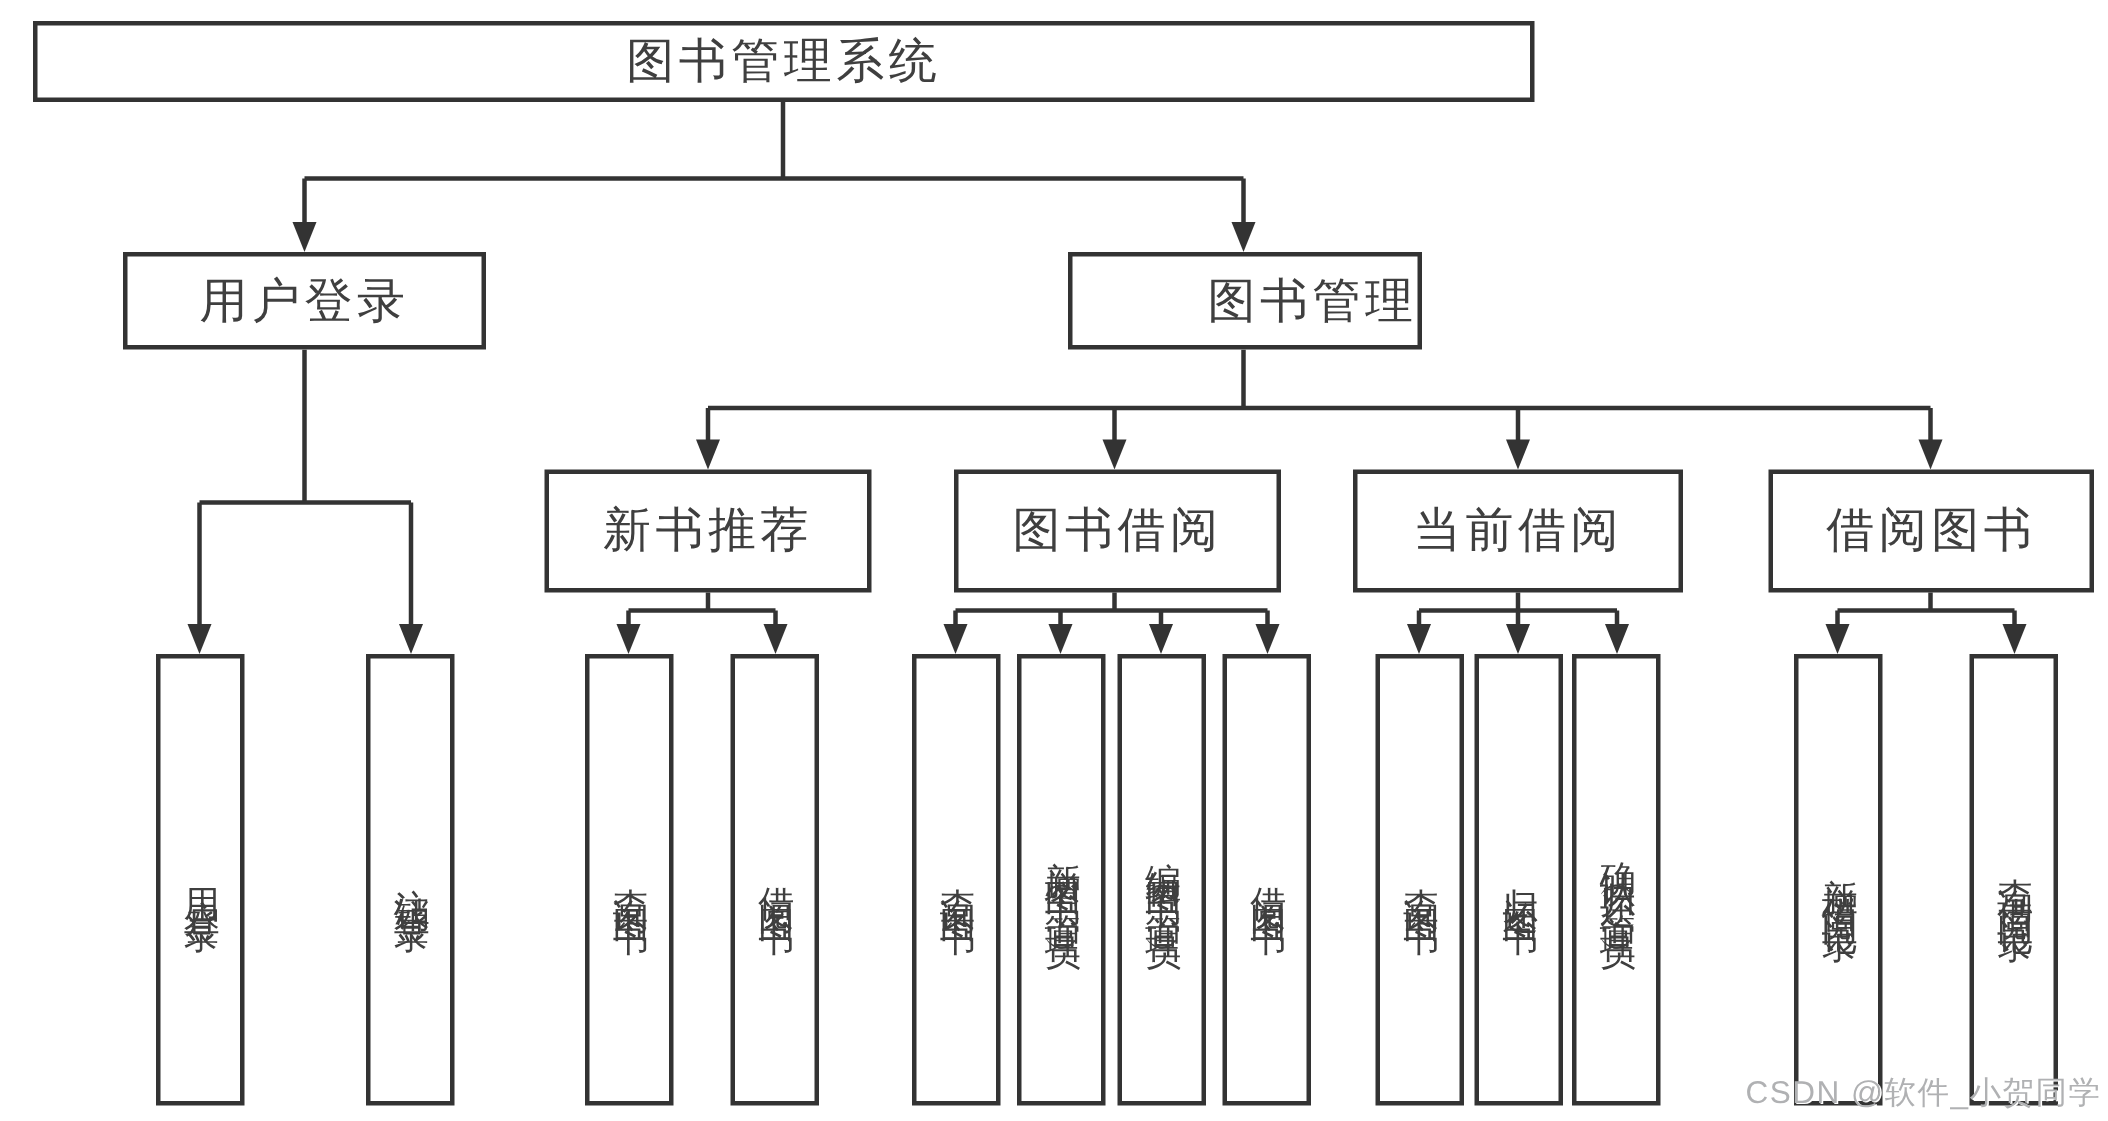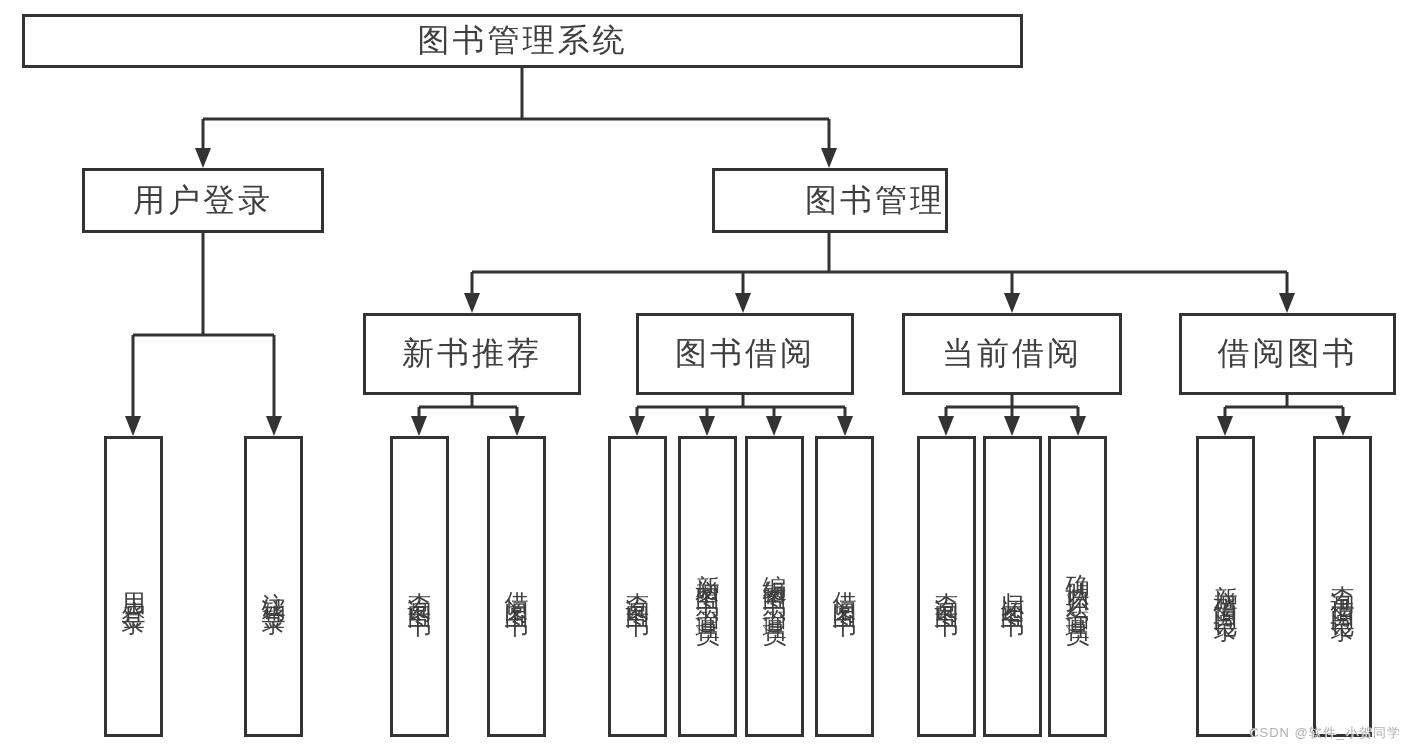--- a/index.html
+++ b/index.html
@@ -48,21 +48,21 @@
     text-orientation:mixed;
     font-size:24px;
     letter-spacing:7px;
     line-height:1;
     color:var(--label_text);
   }
   .watermark{
     position:absolute;
     right:4px;
     bottom:5px;
-    font-size:13px;
+    font-size:21px;
     letter-spacing:1px;
     color:var(--watermark_text);
     text-shadow:1px 1px 0 #ffffff;
     white-space:nowrap;
   }
 </style>
 </head>
 <body>
 
 <div class="canvas">

